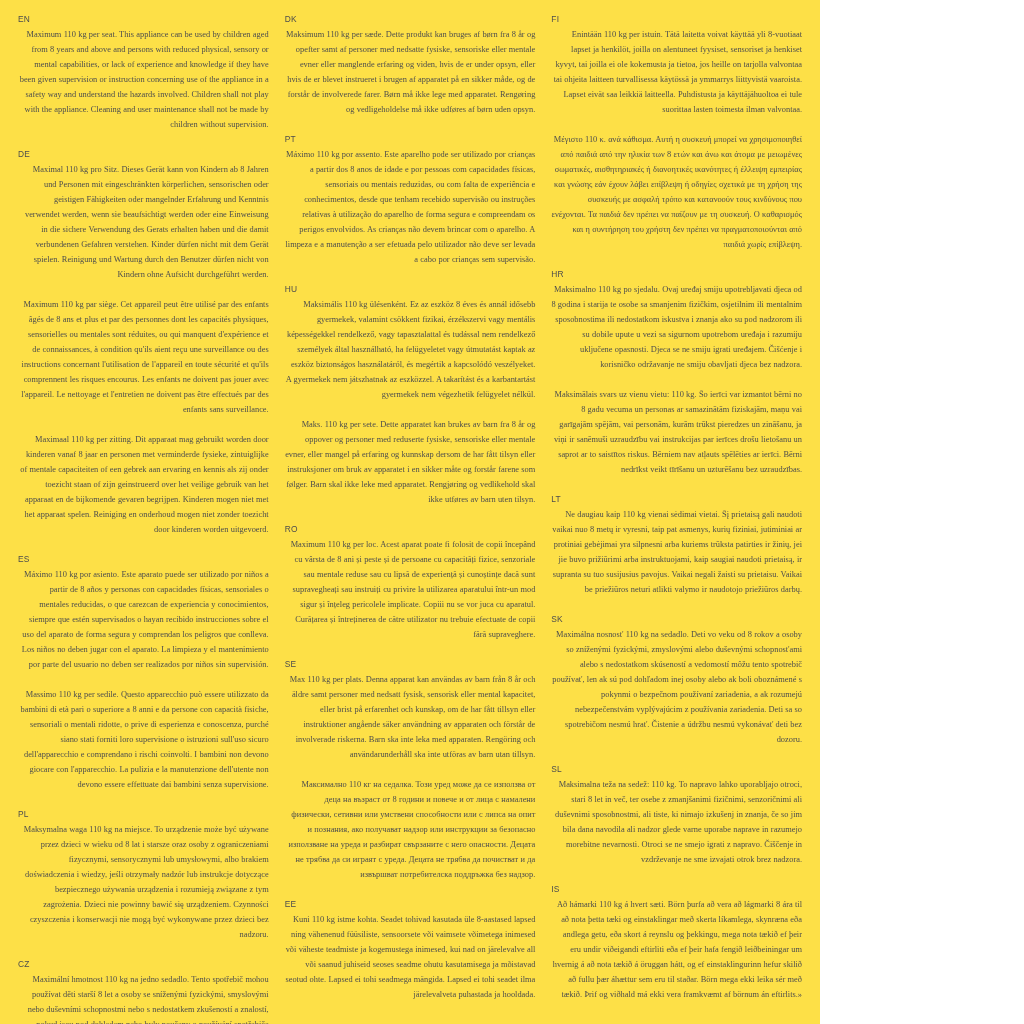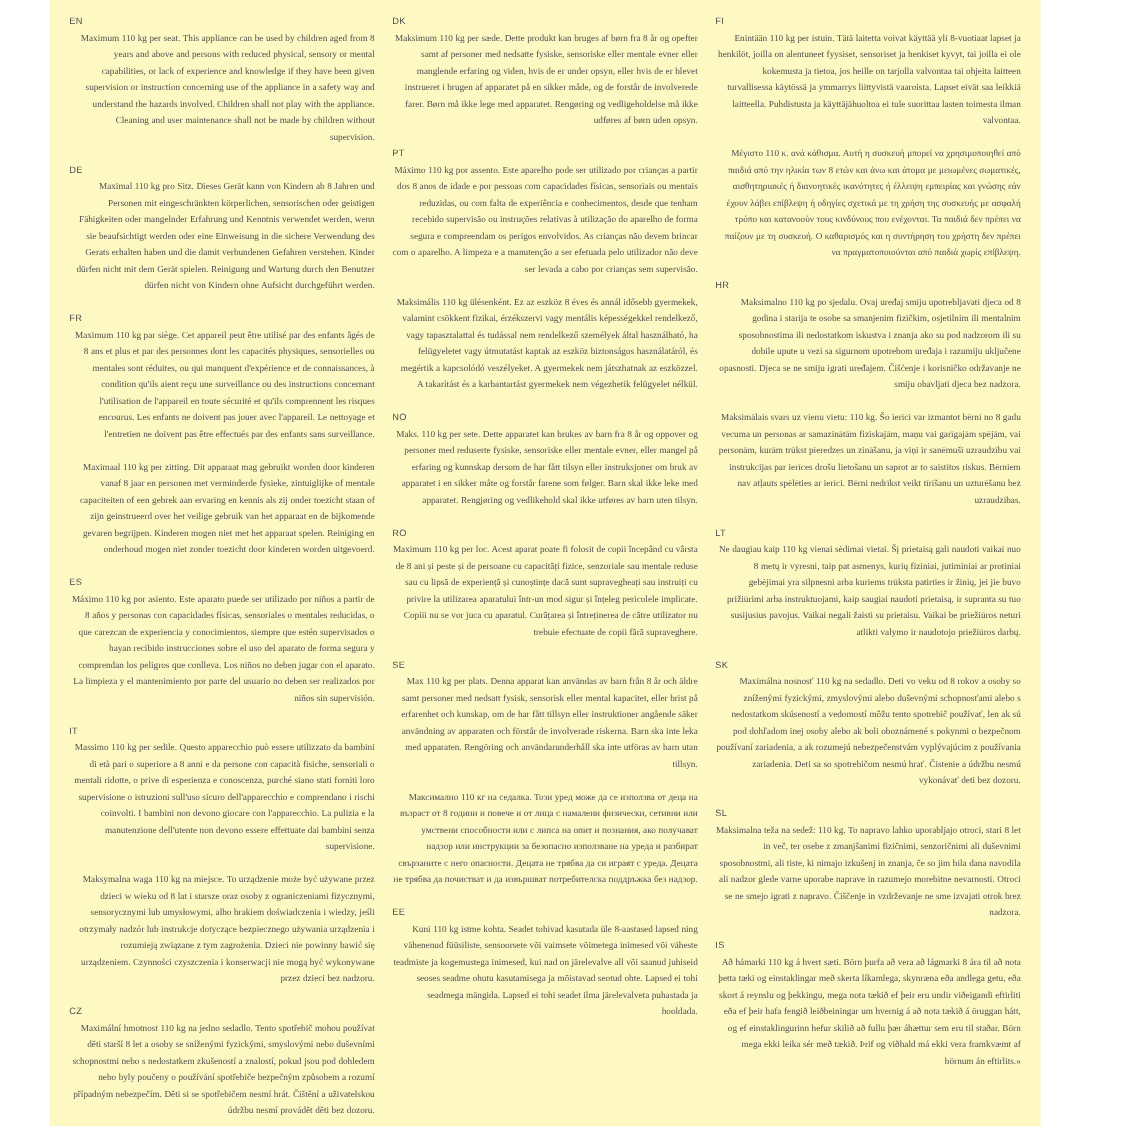--- a/index.html
+++ b/index.html
@@ -3,25 +3,24 @@
 <meta charset="utf-8">
 <style>
   * { box-sizing: border-box; }
   html, body {
     margin: 0;
     padding: 0;
     background: #ffffff;
     font-family: "Liberation Sans", sans-serif;
   }
   .page {
-    width: 901px;
+    width: 820px;
     height: 1024px;
-    background: #fef9c3;
+    background: #fde047;
     overflow: hidden;
-    margin-left: 45px;
   }
   .columns {
     display: grid;
     grid-template-columns: repeat(3, 1fr);
     column-gap: 16px;
     padding: 12px 18px 10px 18px;
   }
   .col {
     min-width: 0;
   }
@@ -54,56 +53,55 @@
       <div class="col">
         <section class="section">
           <div class="lang">EN</div>
           <p class="body">Maximum 110 kg per seat. This appliance can be used by children aged from 8 years and above and persons with reduced physical, sensory or mental capabilities, or lack of experience and knowledge if they have been given supervision or instruction concerning use of the appliance in a safety way and understand the hazards involved. Children shall not play with the appliance. Cleaning and user maintenance shall not be made by children without supervision.</p>
         </section>
         <section class="section">
           <div class="lang">DE</div>
           <p class="body">Maximal 110 kg pro Sitz. Dieses Gerät kann von Kindern ab 8 Jahren und Personen mit eingeschränkten körperlichen, sensorischen oder geistigen Fähigkeiten oder mangelnder Erfahrung und Kenntnis verwendet werden, wenn sie beaufsichtigt werden oder eine Einweisung in die sichere Verwendung des Gerats erhalten haben und die damit verbundenen Gefahren verstehen. Kinder dürfen nicht mit dem Gerät spielen. Reinigung und Wartung durch den Benutzer dürfen nicht von Kindern ohne Aufsicht durchgeführt werden.</p>
         </section>
         <section class="section">
-          <div class="lang">FR</div>
           <p class="body">Maximum 110 kg par siège. Cet appareil peut être utilisé par des enfants âgés de 8 ans et plus et par des personnes dont les capacités physiques, sensorielles ou mentales sont réduites, ou qui manquent d'expérience et de connaissances, à condition qu'ils aient reçu une surveillance ou des instructions concernant l'utilisation de l'appareil en toute sécurité et qu'ils comprennent les risques encourus. Les enfants ne doivent pas jouer avec l'appareil. Le nettoyage et l'entretien ne doivent pas être effectués par des enfants sans surveillance.</p>
         </section>
         <section class="section">
           <p class="body">Maximaal 110 kg per zitting. Dit apparaat mag gebruikt worden door kinderen vanaf 8 jaar en personen met verminderde fysieke, zintuiglijke of mentale capaciteiten of een gebrek aan ervaring en kennis als zij onder toezicht staan of zijn geinstrueerd over het veilige gebruik van het apparaat en de bijkomende gevaren begrijpen. Kinderen mogen niet met het apparaat spelen. Reiniging en onderhoud mogen niet zonder toezicht door kinderen worden uitgevoerd.</p>
         </section>
         <section class="section">
           <div class="lang">ES</div>
           <p class="body">Máximo 110 kg por asiento. Este aparato puede ser utilizado por niños a partir de 8 años y personas con capacidades físicas, sensoriales o mentales reducidas, o que carezcan de experiencia y conocimientos, siempre que estén supervisados o hayan recibido instrucciones sobre el uso del aparato de forma segura y comprendan los peligros que conlleva. Los niños no deben jugar con el aparato. La limpieza y el mantenimiento por parte del usuario no deben ser realizados por niños sin supervisión.</p>
         </section>
         <section class="section">
-          <div class="lang">IT</div>
           <p class="body">Massimo 110 kg per sedile. Questo apparecchio può essere utilizzato da bambini di età pari o superiore a 8 anni e da persone con capacità fisiche, sensoriali o mentali ridotte, o prive di esperienza e conoscenza, purché siano stati forniti loro supervisione o istruzioni sull'uso sicuro dell'apparecchio e comprendano i rischi coinvolti. I bambini non devono giocare con l'apparecchio. La pulizia e la manutenzione dell'utente non devono essere effettuate dai bambini senza supervisione.</p>
         </section>
         <section class="section">
+          <div class="lang">PL</div>
           <p class="body">Maksymalna waga 110 kg na miejsce. To urządzenie może być używane przez dzieci w wieku od 8 lat i starsze oraz osoby z ograniczeniami fizycznymi, sensorycznymi lub umysłowymi, albo brakiem doświadczenia i wiedzy, jeśli otrzymały nadzór lub instrukcje dotyczące bezpiecznego używania urządzenia i rozumieją związane z tym zagrożenia. Dzieci nie powinny bawić się urządzeniem. Czynności czyszczenia i konserwacji nie mogą być wykonywane przez dzieci bez nadzoru.</p>
         </section>
         <section class="section">
           <div class="lang">CZ</div>
           <p class="body">Maximální hmotnost 110 kg na jedno sedadlo. Tento spotřebič mohou používat děti starší 8 let a osoby se sníženými fyzickými, smyslovými nebo duševními schopnostmi nebo s nedostatkem zkušeností a znalostí, pokud jsou pod dohledem nebo byly poučeny o používání spotřebiče bezpečným způsobem a rozumí případným nebezpečím. Děti si se spotřebičem nesmí hrát. Čištění a uživatelskou údržbu nesmí provádět děti bez dozoru.</p>
         </section>
       </div>
       <div class="col">
         <section class="section">
           <div class="lang">DK</div>
           <p class="body">Maksimum 110 kg per sæde. Dette produkt kan bruges af børn fra 8 år og opefter samt af personer med nedsatte fysiske, sensoriske eller mentale evner eller manglende erfaring og viden, hvis de er under opsyn, eller hvis de er blevet instrueret i brugen af apparatet på en sikker måde, og de forstår de involverede farer. Børn må ikke lege med apparatet. Rengøring og vedligeholdelse må ikke udføres af børn uden opsyn.</p>
         </section>
         <section class="section">
           <div class="lang">PT</div>
           <p class="body">Máximo 110 kg por assento. Este aparelho pode ser utilizado por crianças a partir dos 8 anos de idade e por pessoas com capacidades físicas, sensoriais ou mentais reduzidas, ou com falta de experiência e conhecimentos, desde que tenham recebido supervisão ou instruções relativas à utilização do aparelho de forma segura e compreendam os perigos envolvidos. As crianças não devem brincar com o aparelho. A limpeza e a manutenção a ser efetuada pelo utilizador não deve ser levada a cabo por crianças sem supervisão.</p>
         </section>
         <section class="section">
+          <div class="lang">HU</div>
           <p class="body">Maksimális 110 kg ülésenként. Ez az eszköz 8 éves és annál idősebb gyermekek, valamint csökkent fizikai, érzékszervi vagy mentális képességekkel rendelkező, vagy tapasztalattal és tudással nem rendelkező személyek által használható, ha felügyeletet vagy útmutatást kaptak az eszköz biztonságos használatáról, és megértik a kapcsolódó veszélyeket. A gyermekek nem játszhatnak az eszközzel. A takarítást és a karbantartást gyermekek nem végezhetik felügyelet nélkül.</p>
         </section>
         <section class="section">
-          <div class="lang">NO</div>
           <p class="body">Maks. 110 kg per sete. Dette apparatet kan brukes av barn fra 8 år og oppover og personer med reduserte fysiske, sensoriske eller mentale evner, eller mangel på erfaring og kunnskap dersom de har fått tilsyn eller instruksjoner om bruk av apparatet i en sikker måte og forstår farene som følger. Barn skal ikke leke med apparatet. Rengjøring og vedlikehold skal ikke utføres av barn uten tilsyn.</p>
         </section>
         <section class="section">
           <div class="lang">RO</div>
           <p class="body">Maximum 110 kg per loc. Acest aparat poate fi folosit de copii începând cu vârsta de 8 ani și peste și de persoane cu capacități fizice, senzoriale sau mentale reduse sau cu lipsă de experiență și cunoștințe dacă sunt supravegheați sau instruiți cu privire la utilizarea aparatului într-un mod sigur și înțeleg pericolele implicate. Copiii nu se vor juca cu aparatul. Curățarea și întreținerea de către utilizator nu trebuie efectuate de copii fără supraveghere.</p>
         </section>
         <section class="section">
           <div class="lang">SE</div>
           <p class="body">Max 110 kg per plats. Denna apparat kan användas av barn från 8 år och äldre samt personer med nedsatt fysisk, sensorisk eller mental kapacitet, eller brist på erfarenhet och kunskap, om de har fått tillsyn eller instruktioner angående säker användning av apparaten och förstår de involverade riskerna. Barn ska inte leka med apparaten. Rengöring och användarunderhåll ska inte utföras av barn utan tillsyn.</p>
         </section>

